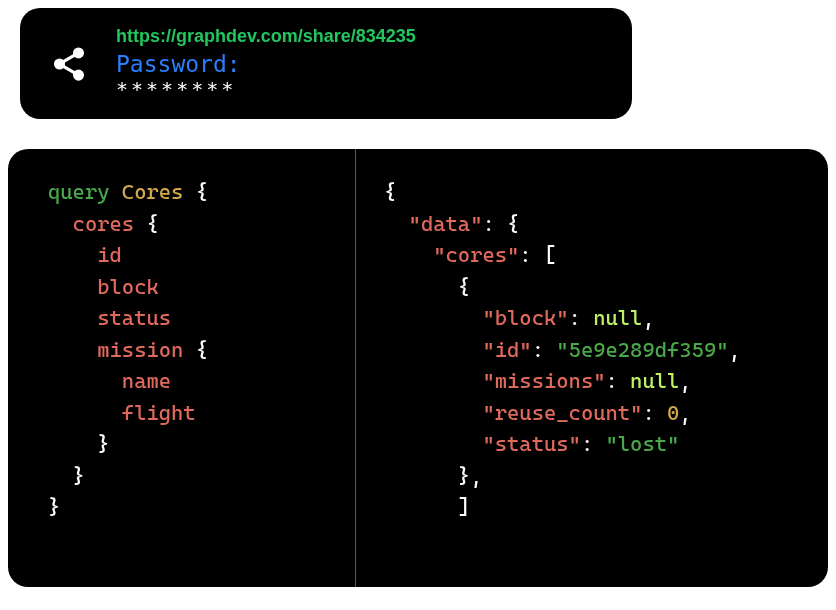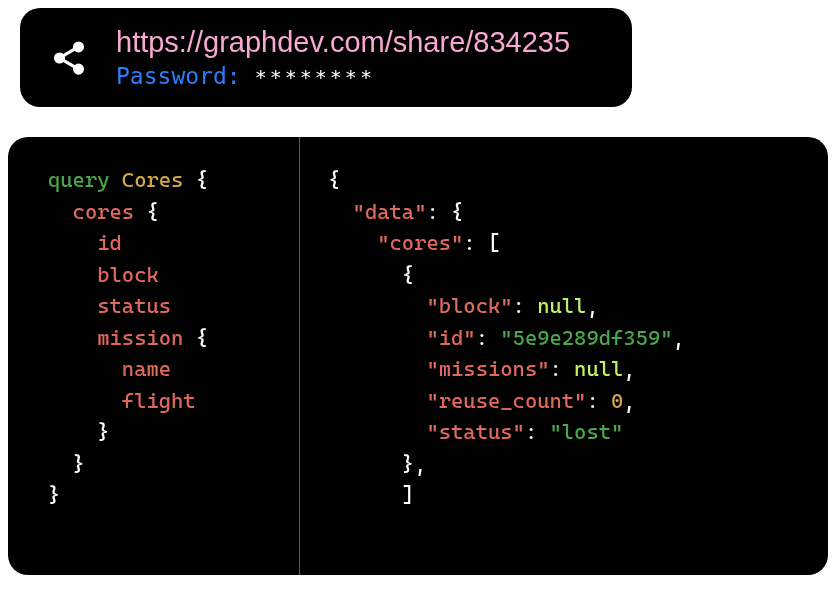--- a/index.html
+++ b/index.html
@@ -35,29 +35,29 @@
       display: flex;
       align-items: center;
       justify-content: center;
     }
     .share-content {
       display: flex;
       flex-direction: column;
       gap: 4px;
     }
     .share-url {
-      color: #f9a8d4;
-      font-size: 29px;
-      font-weight: 400;
+      color: #22c55e;
+      font-size: 18px;
+      font-weight: 700;
       font-family: -apple-system, BlinkMacSystemFont, "Segoe UI", sans-serif;
     }
     .password-row {
       display: flex;
       align-items: baseline;
-      gap: 14px;
+      flex-direction: column;
     }
     .password-label {
       color: #2b7fff;
       font-size: 23px;
       font-family: ui-monospace, "SF Mono", "Monaco", monospace;
     }
     .password-value {
       color: #ffffff;
       font-size: 20px;
       letter-spacing: 3px;
@@ -66,21 +66,21 @@
     .code-panel {
       background: #000000;
       border-radius: 20px;
       display: flex;
       height: 438px;
       overflow: hidden;
     }
     .query-pane {
       border-right: 1px solid #5a5a5a;
       padding: 28px 22px 22px 40px;
-      width: 292px;
+      width: 348px;
     }
     .response-pane {
       padding: 28px 22px 22px 28px;
       flex: 1;
     }
     .code {
       font-family: ui-monospace, "SF Mono", "Monaco", "Cascadia Code", monospace;
       font-size: 21px;
       line-height: 1.5;
       white-space: pre;

